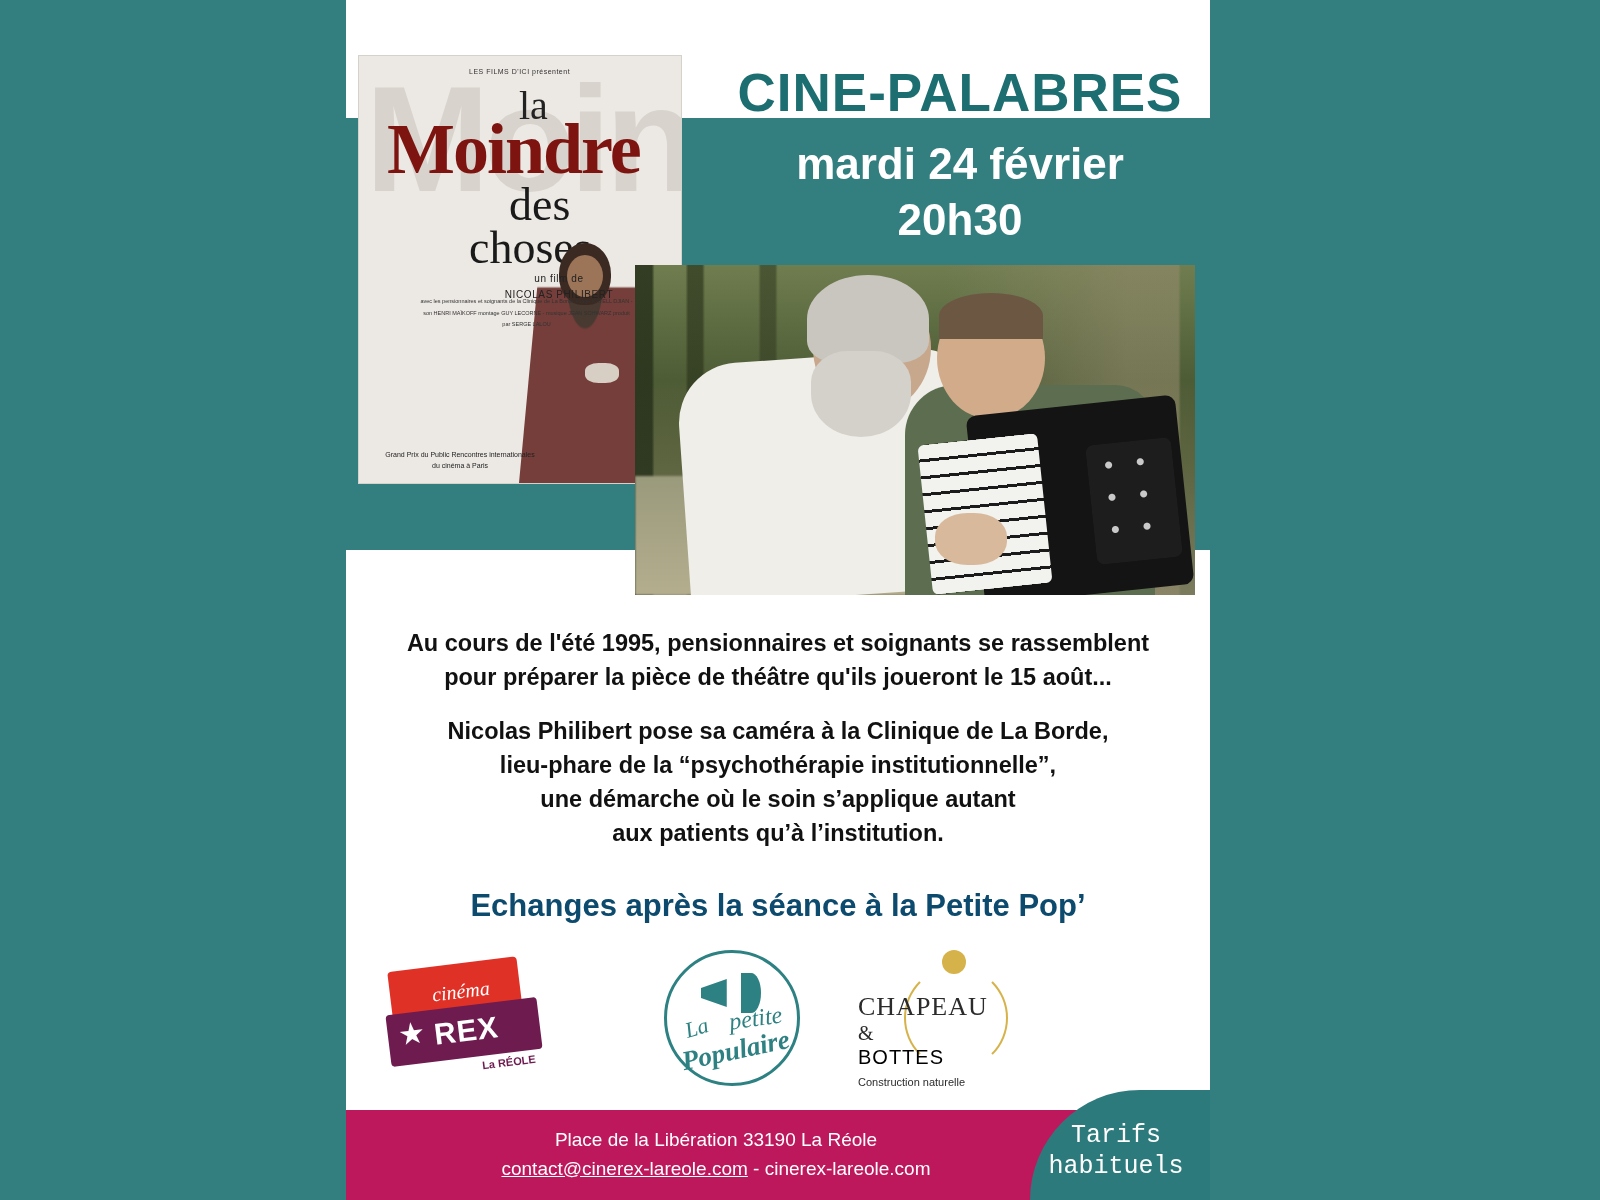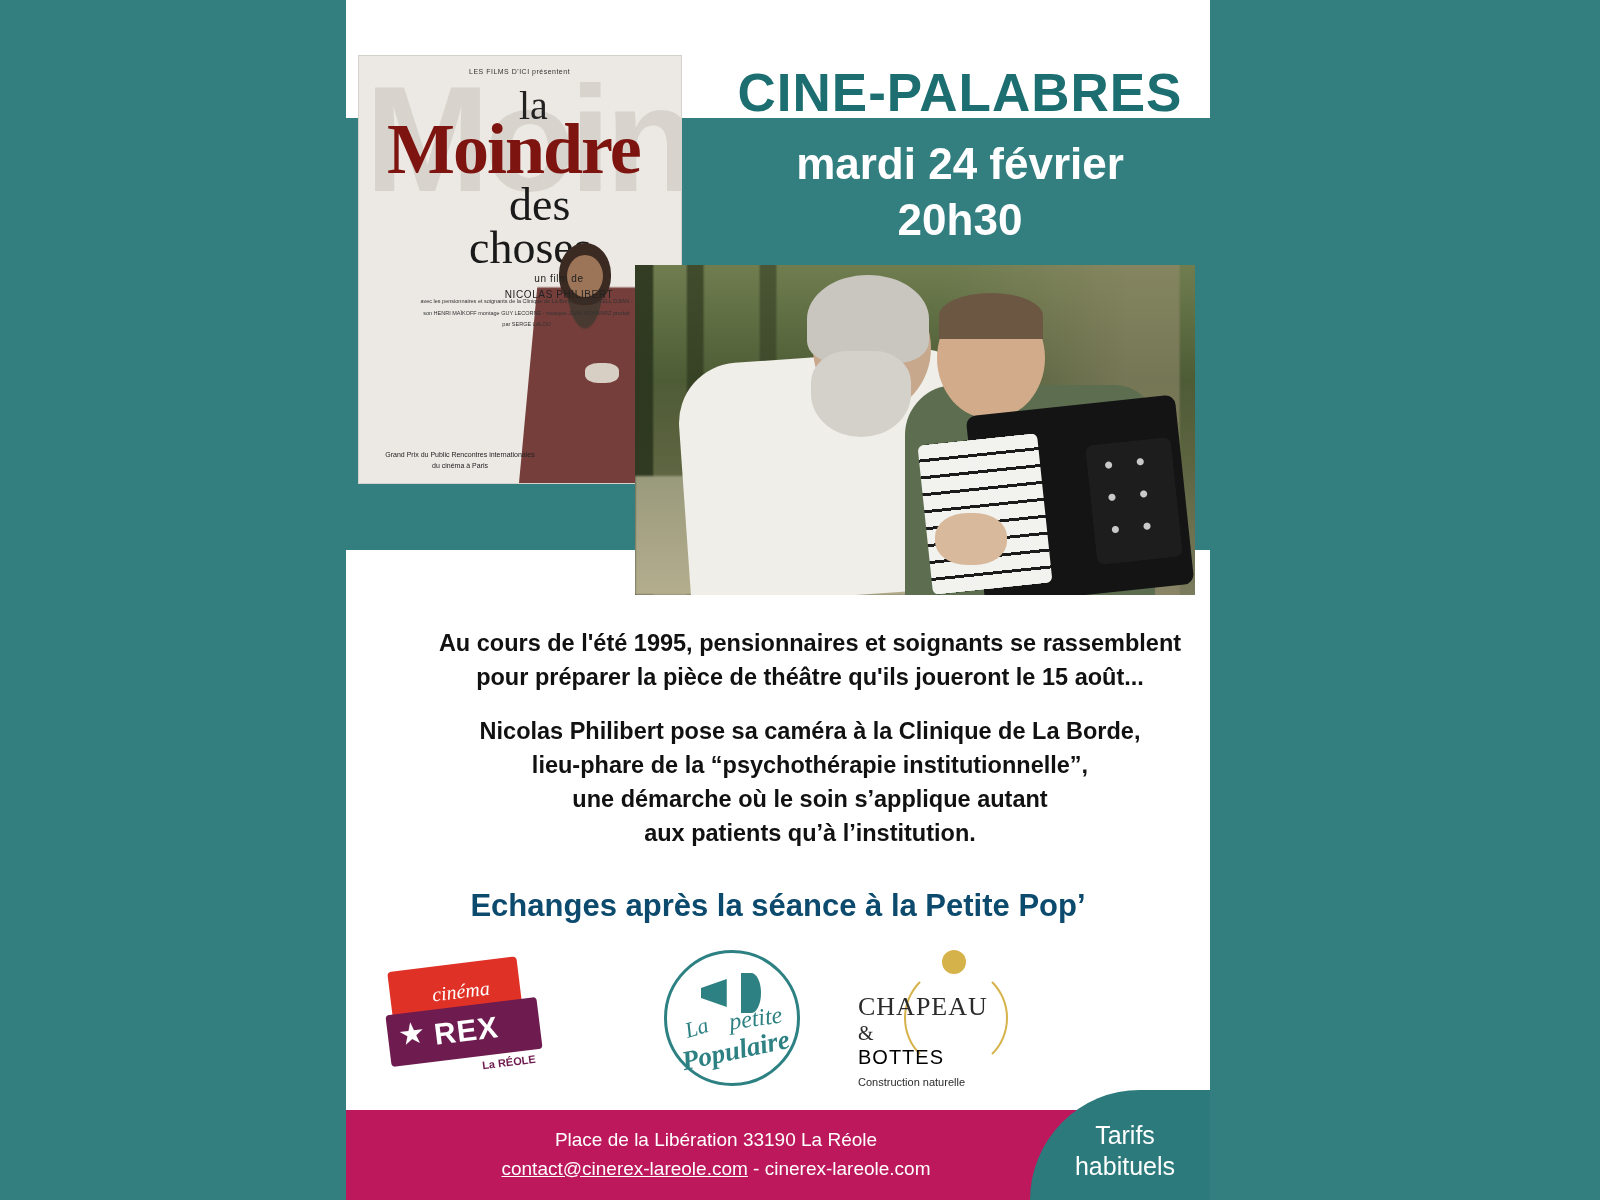--- a/index.html
+++ b/index.html
@@ -333,21 +333,20 @@
   .synopsis {
     position: absolute;
     left: 0;
     top: 626px;
     width: 864px;
     text-align: center;
     color: #111;
     font-size: 23.5px;
     font-weight: bold;
     line-height: 1.45;
-    padding-left: 32px;
   }
   .synopsis p { margin: 0 0 20px 0; }
   .synopsis p.second { margin-bottom: 6px; }
 
   .exchange {
     position: absolute;
     left: 0;
     top: 888px;
     width: 864px;
     text-align: center;
@@ -557,27 +556,28 @@
     position: absolute;
     right: 0;
     bottom: 0;
     width: 180px;
     height: 110px;
     background: #2d7a7c;
     border-radius: 110px 0 0 0;
   }
   .tarifs-text {
     position: absolute;
-    right: 10px;
+    right: 19px;
     bottom: 18px;
     width: 150px;
     text-align: center;
     color: #ffffff;
     font-size: 25px;
     line-height: 1.25;
+    font-family: Liberation Mono, monospace;
   }
 </style>
 </head>
 <body>
 
 <div class="stage">
   <div class="poster">
 
     <div class="teal-band"></div>
 

